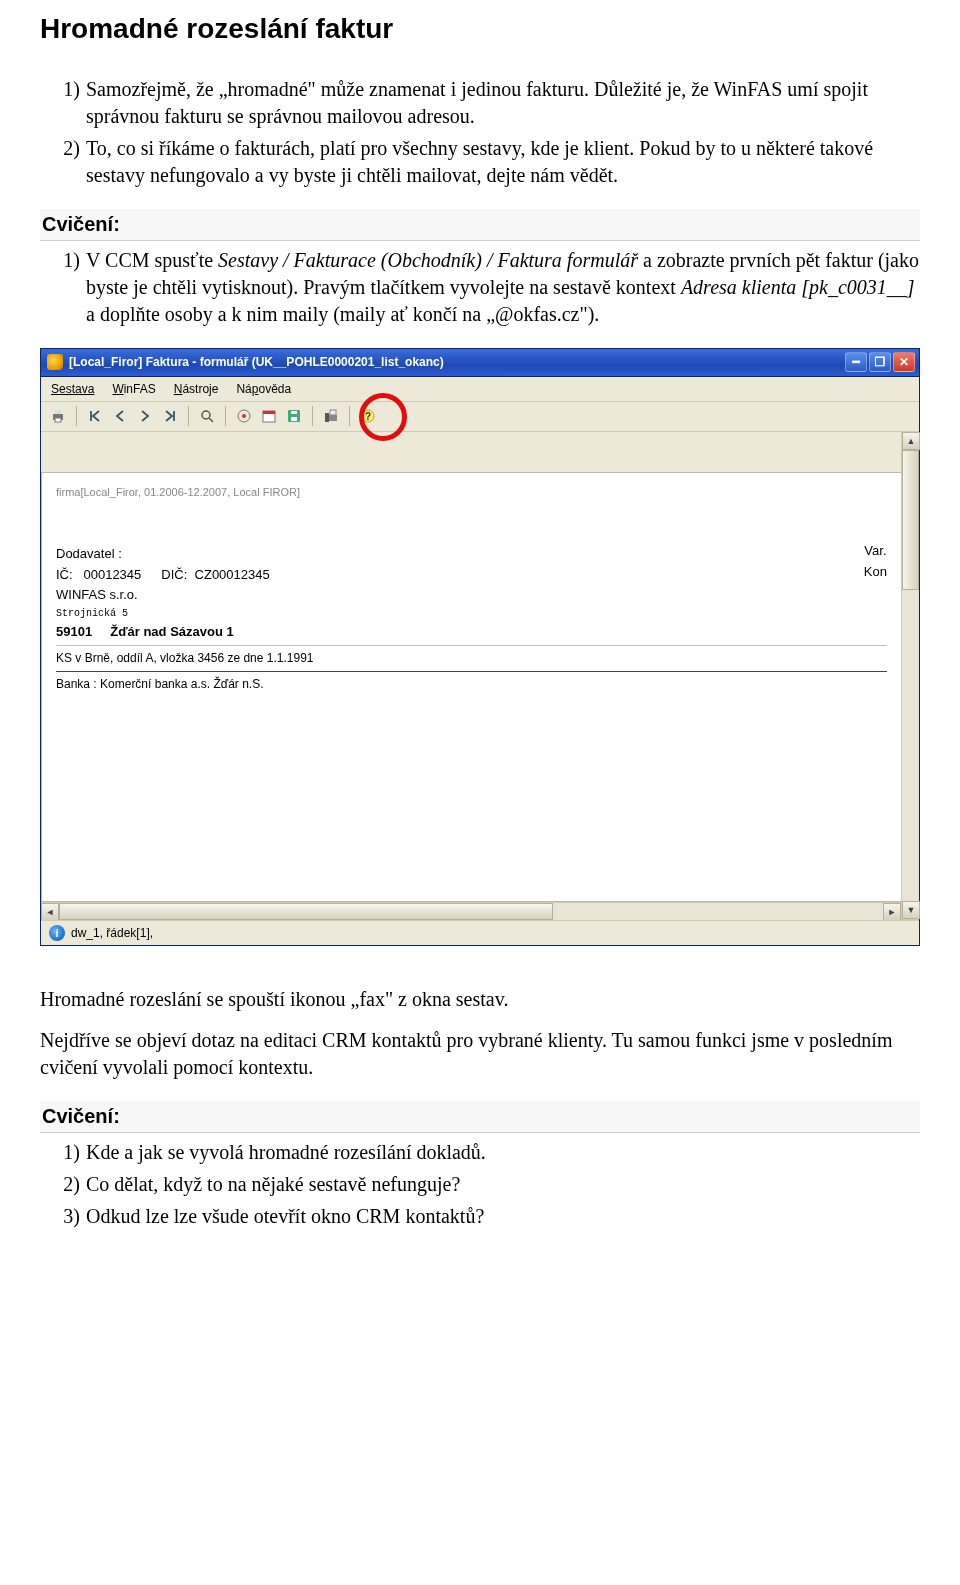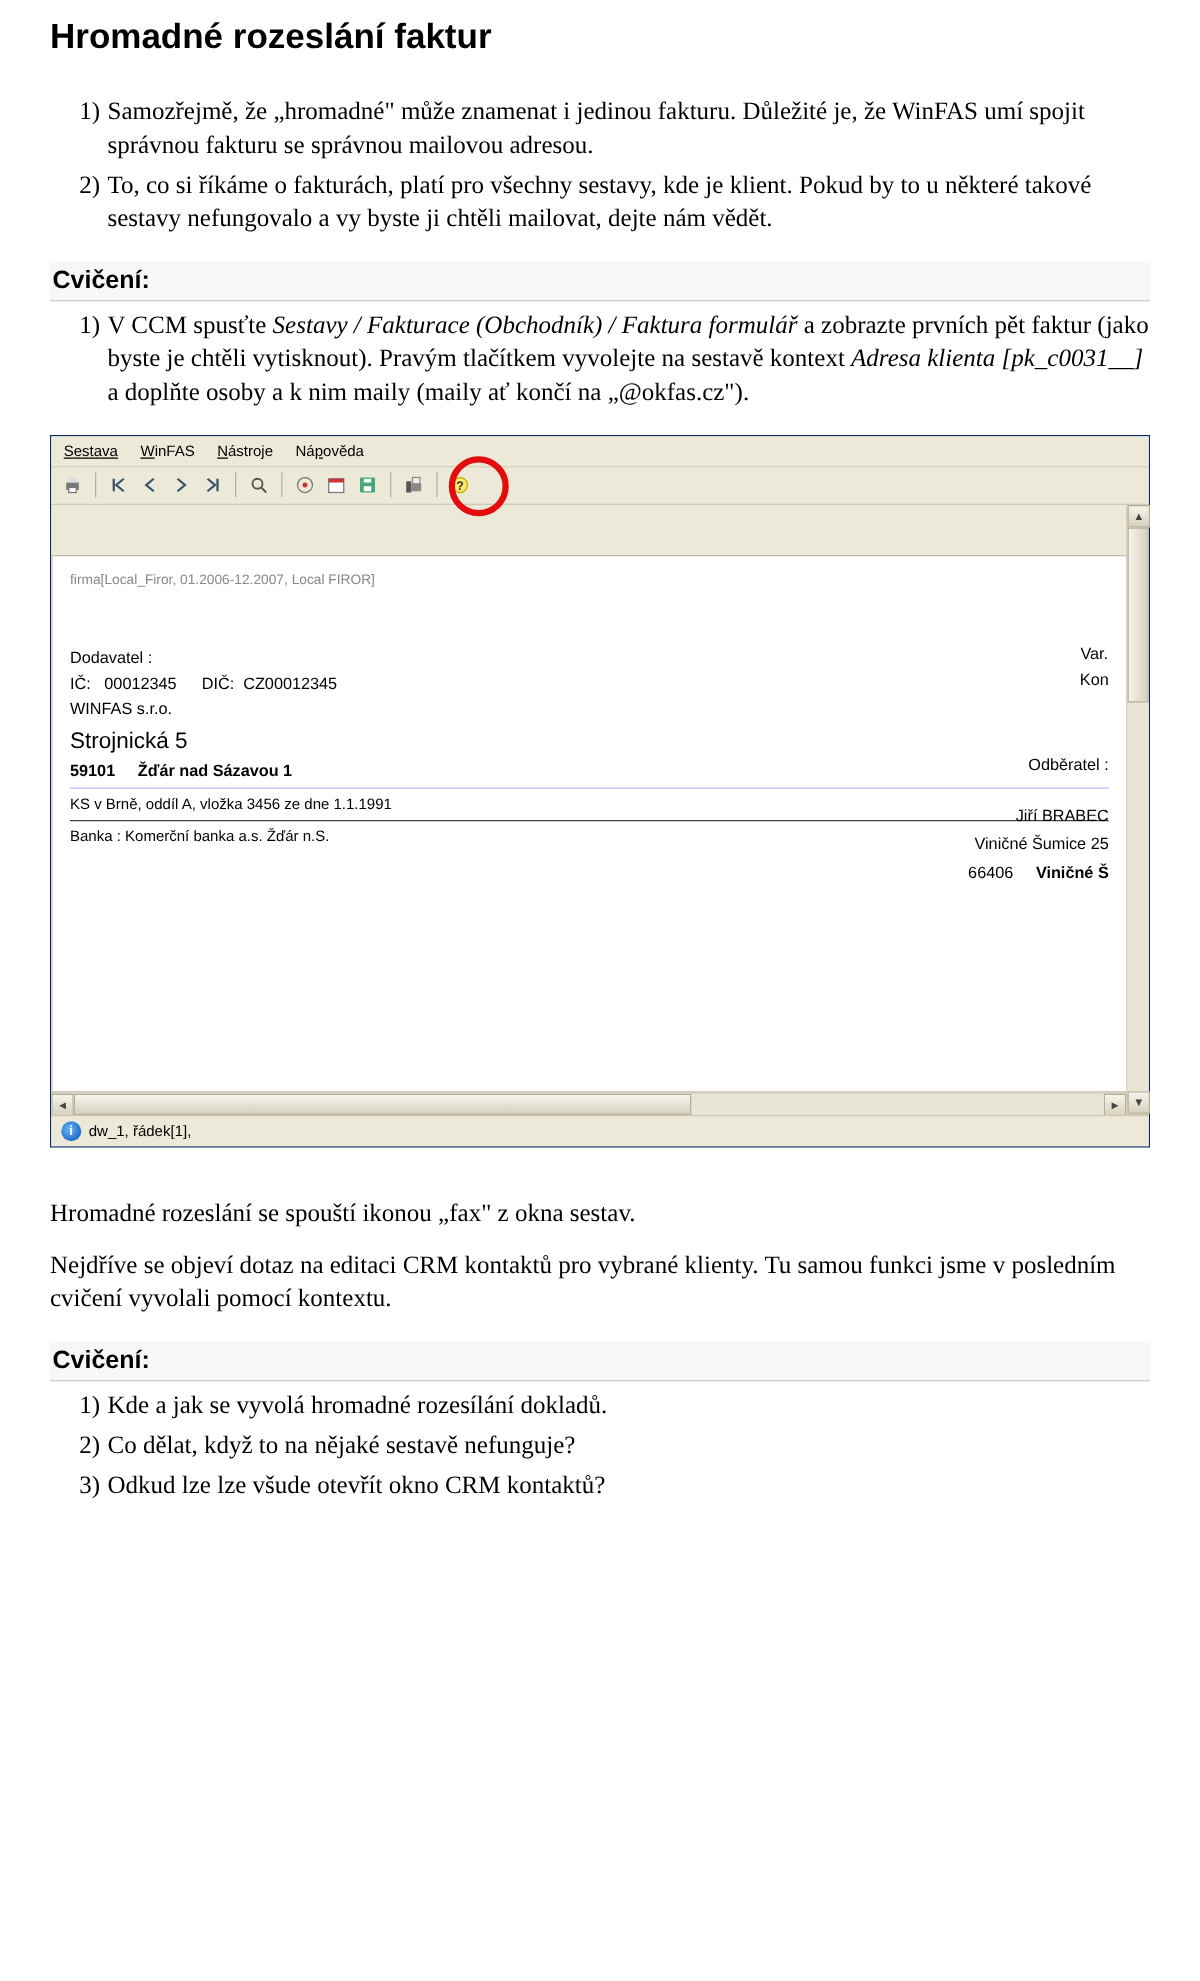--- a/index.html
+++ b/index.html
@@ -173,21 +173,21 @@
     font-size: 13px;
     line-height: 1.6;
   }
   .supplier {
     margin-top: 44px;
     margin-bottom: 10px;
     line-height: 1.6;
   }
   .supplier .row { display: flex; gap: 20px; font-size: 13px; }
   .supplier .bold { font-weight: bold; }
-  .supplier .addr { font-size: 18px; }
+  .supplier .addr { font-size: 10px; font-family: Liberation Mono, monospace; }
   .recipient {
     position: absolute;
     right: 14px;
     top: 156px;
     text-align: right;
     font-size: 13px;
     line-height: 1.75;
     width: 200px;
   }
   .ksline { font-size: 12px; border-top: 1px solid #c4b5fd; border-bottom: 1px solid #444; padding: 3px 0; margin-top: 2px;}
@@ -259,20 +259,27 @@
 <div class="section-label">Cvičení:</div>
 
 <ol class="numlist">
   <li><span class="num">1)</span>
     <span>V CCM spusťte </span><span class="italic-seg">Sestavy / Fakturace (Obchodník) / Faktura formulář</span><span> a zobrazte prvních pět faktur (jako byste je chtěli vytisknout). Pravým tlačítkem vyvolejte na sestavě kontext </span><span class="italic-seg">Adresa klienta [pk_c0031__]</span><span> a doplňte osoby a k nim maily (maily ať končí na „@okfas.cz").</span>
   </li>
 </ol>
 
 <div class="win">
 
+  <div class="titlebar">
+    <div class="appicon"></div>
+    <div class="title">[Local_Firor] Faktura - formulář (UK__POHLE0000201_list_okanc)</div>
+    <div class="winbtn min">━</div>
+    <div class="winbtn max">❐</div>
+    <div class="winbtn cls">✕</div>
+  </div>
 
   <div class="menubar">
     <div class="menuitem"><span>S</span><span>estava</span></div>
     <div class="menuitem"><span>W</span>inFAS</div>
     <div class="menuitem"><span>N</span>ástroje</div>
     <div class="menuitem">Ná<span>p</span>ověda</div>
   </div>
 
   <div class="toolbar">
     <div class="tbtn">
@@ -365,29 +372,20 @@
           </div>
           <div>WINFAS s.r.o.</div>
           <div class="addr">Strojnická 5</div>
           <div class="bold">
             <span>59101</span>&nbsp;&nbsp;&nbsp;&nbsp;&nbsp;<span>Žďár nad Sázavou 1</span>
           </div>
           <div class="ksline">KS v Brně, oddíl A, vložka 3456 ze dne 1.1.1991</div>
           <div class="bankline">Banka :   Komerční banka a.s. Žďár n.S.</div>
         </div>
 
-        <div class="recipient">
-          <div>Odběratel :</div>
-          <div style="height:18px"></div>
-          <div>Jiří BRABEC</div>
-          <div>Viničné Šumice 25</div>
-          <div class="bold">
-            <span>66406</span>&nbsp;&nbsp;&nbsp;&nbsp;&nbsp;<span style="font-weight:bold">Viničné Š</span>
-          </div>
-        </div>
       </div>
       <div class="hscroll">
         <div class="arrow">◄</div>
         <div class="track">
             <div class="thumb"></div>
           </div>
         <div class="arrow">►</div>
       </div>
     </div>
     <div class="vscroll">

